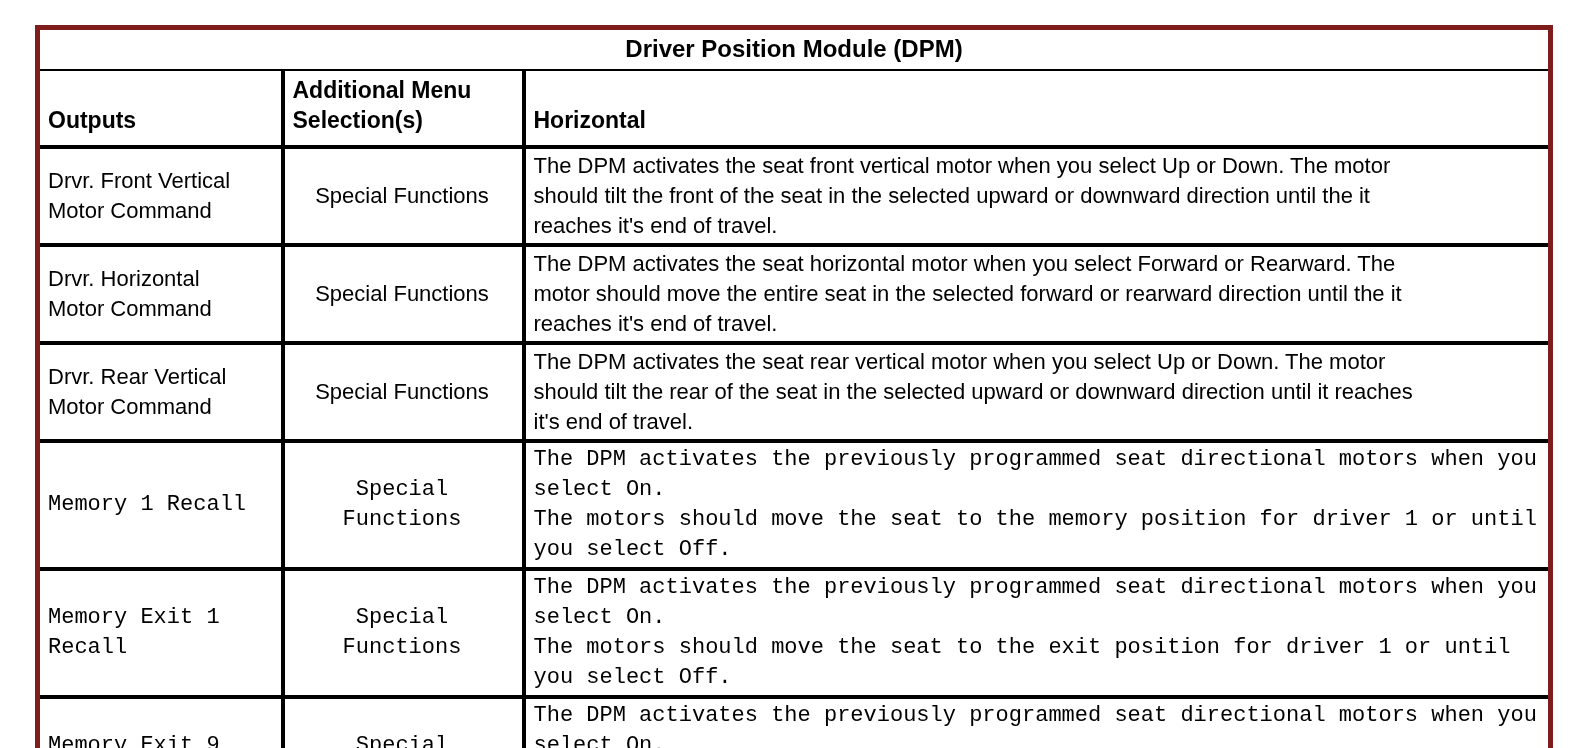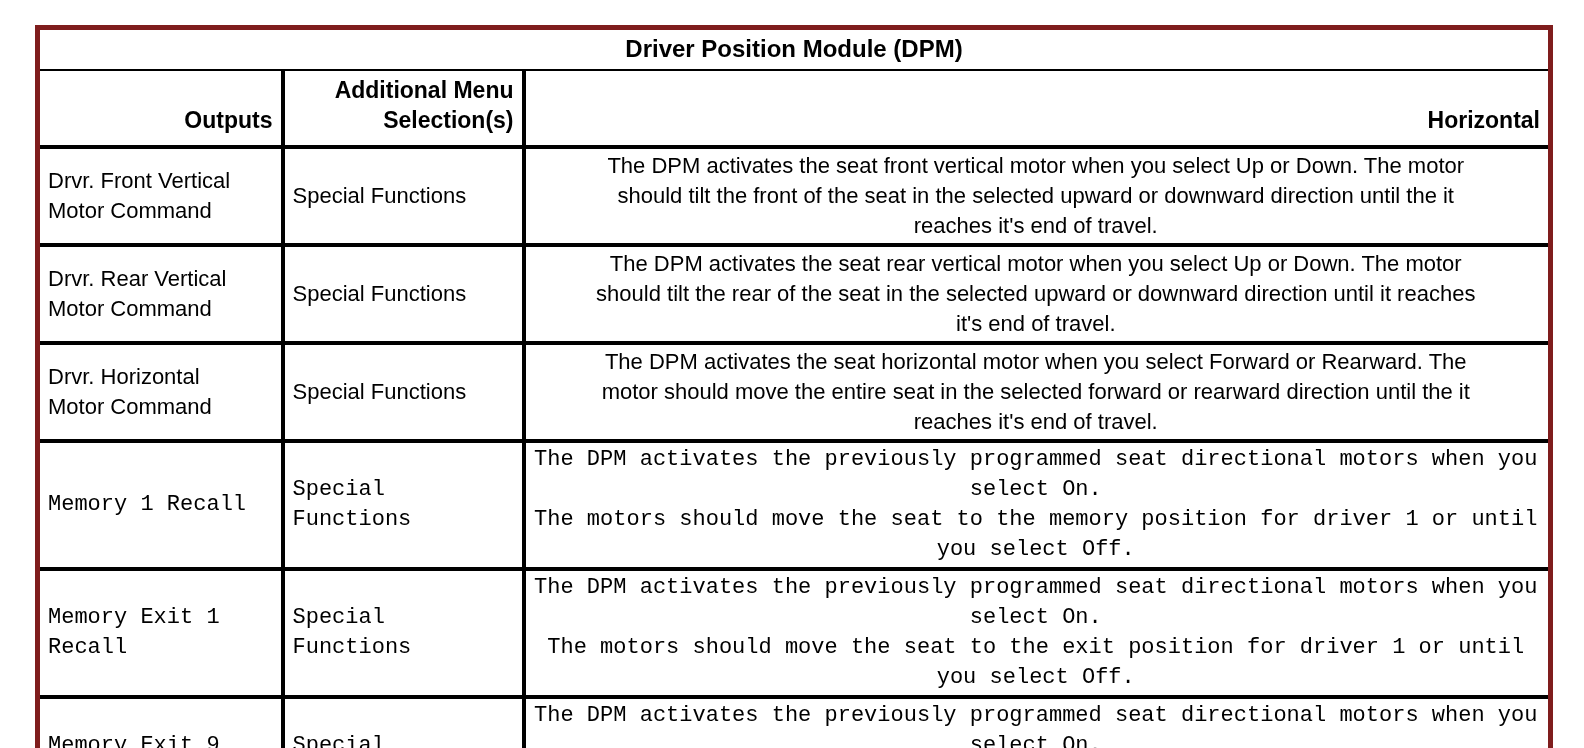--- a/index.html
+++ b/index.html
@@ -36,35 +36,35 @@
     font-size: 24px;
     text-align: center;
     vertical-align: middle;
     padding: 2px 8px;
   }
   .dpm .header-row th {
     border-top: 2px solid #000000;
     font-weight: bold;
     font-size: 23px;
     line-height: 30px;
-    text-align: right;
+    text-align: left;
     vertical-align: bottom;
     padding: 4px 8px 10px 8px;
     white-space: pre-line;
     margin-left: 32px;
   }
   .dpm td {
     font-size: 22px;
     line-height: 30px;
     padding: 2px 10px 2px 8px;
     white-space: pre-line;
   }
   td.output-cell { text-align: left;  vertical-align: middle; }
-  td.menu-cell   { vertical-align: middle; }
-  td.desc-cell   { text-align: center;  vertical-align: middle; }
+  td.menu-cell   { text-align: center; vertical-align: middle; }
+  td.desc-cell   { text-align: left;  vertical-align: middle; }
   tr.r-title { height: 42px; }
   tr.r-head  { height: 68px; }
   tr.r-tall  { height: 98px; margin-top: 18px; }
   tr.r-short { height: 71px; font-family: Liberation Mono, monospace; }
 </style>
 </head>
 <body>
 
 <div class="table-wrap">
   <table class="dpm">
@@ -87,34 +87,34 @@
     <tbody>
       <tr class="r-tall">
         <td class="output-cell">Drvr. Front Vertical
 Motor Command</td>
         <td class="menu-cell">Special Functions</td>
         <td class="desc-cell">The DPM activates the seat front vertical motor when you select Up or Down. The motor
 should tilt the front of the seat in the selected upward or downward direction until the it
 reaches it's end of travel.</td>
       </tr>
       <tr class="r-tall">
+        <td class="output-cell">Drvr. Horizontal
+Motor Command</td>
+        <td class="menu-cell">Special Functions</td>
+        <td class="desc-cell">The DPM activates the seat horizontal motor when you select Forward or Rearward. The
+motor should move the entire seat in the selected forward or rearward direction until the it
+reaches it's end of travel.</td>
+      </tr>
+      <tr class="r-tall">
         <td class="output-cell">Drvr. Rear Vertical
 Motor Command</td>
         <td class="menu-cell">Special Functions</td>
         <td class="desc-cell">The DPM activates the seat rear vertical motor when you select Up or Down. The motor
 should tilt the rear of the seat in the selected upward or downward direction until it reaches
 it's end of travel.</td>
-      </tr>
-      <tr class="r-tall">
-        <td class="output-cell">Drvr. Horizontal
-Motor Command</td>
-        <td class="menu-cell">Special Functions</td>
-        <td class="desc-cell">The DPM activates the seat horizontal motor when you select Forward or Rearward. The
-motor should move the entire seat in the selected forward or rearward direction until the it
-reaches it's end of travel.</td>
       </tr>
       <tr class="r-short">
         <td class="output-cell">Memory 1 Recall</td>
         <td class="menu-cell">Special Functions</td>
         <td class="desc-cell">The DPM activates the previously programmed seat directional motors when you select On.
 The motors should move the seat to the memory position for driver 1 or until you select Off.</td>
       </tr>
       <tr class="r-short">
         <td class="output-cell">Memory Exit 1
 Recall</td>

